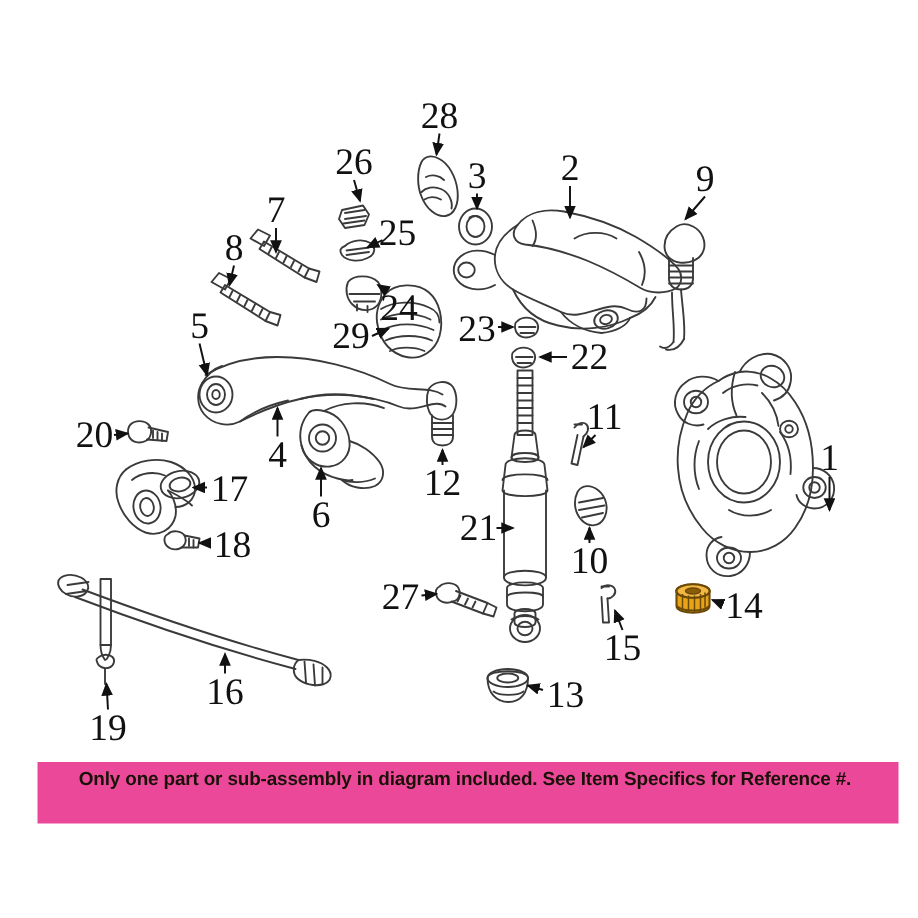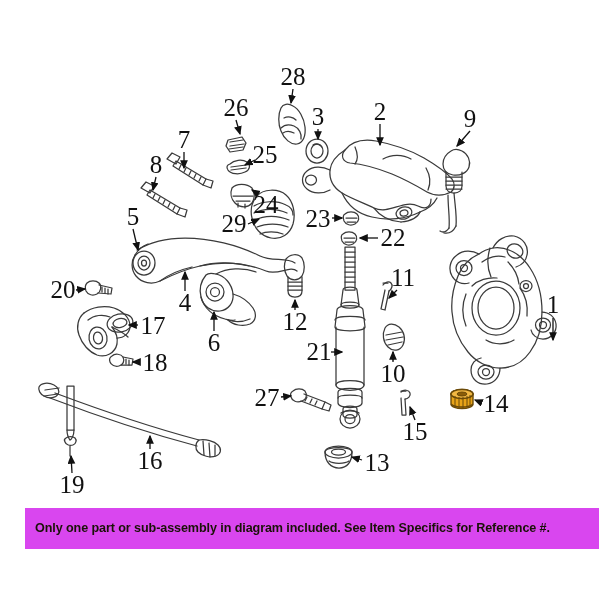--- a/index.html
+++ b/index.html
@@ -33,25 +33,25 @@
     fill: #111111;
     font-size: 25px;
     font-weight: 400;
   }
   #notice-banner {
     position: absolute;
     left: 25px;
     top: 508px;
     width: 574px;
     height: 41px;
-    background: #d946ef;
+    background: #ec4899;
     box-sizing: border-box;
     padding: 4px 14px 4px 10px;
     display: flex;
-    flex-direction: column;
+    flex-direction: row;
     justify-content: center;
   }
   #notice-banner .line {
     font-family: "Liberation Sans", sans-serif;
     font-size: 12.6px;
     font-weight: bold;
     color: #1a1208;
     line-height: 15.5px;
     letter-spacing: -0.1px;
     white-space: nowrap;

